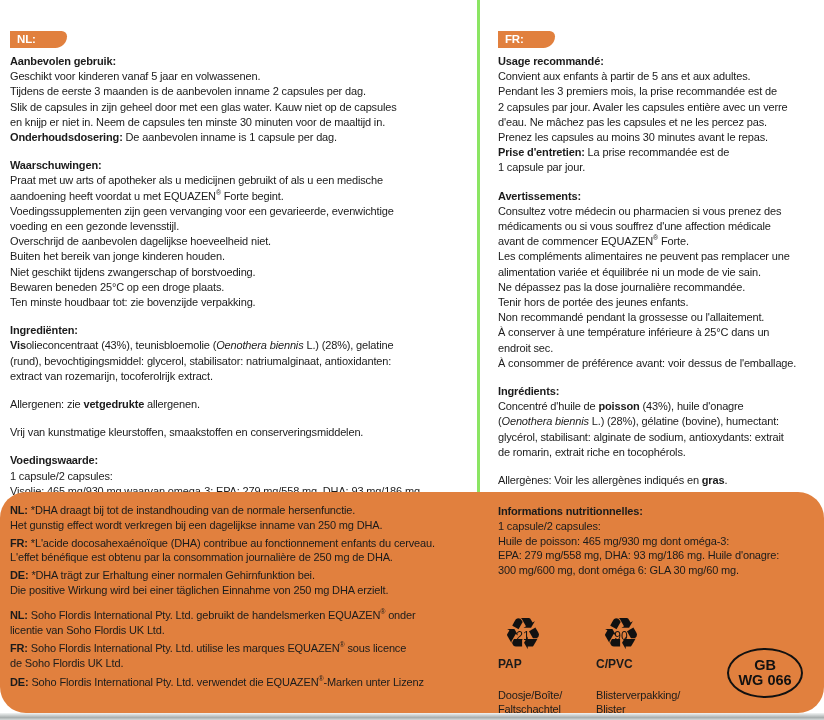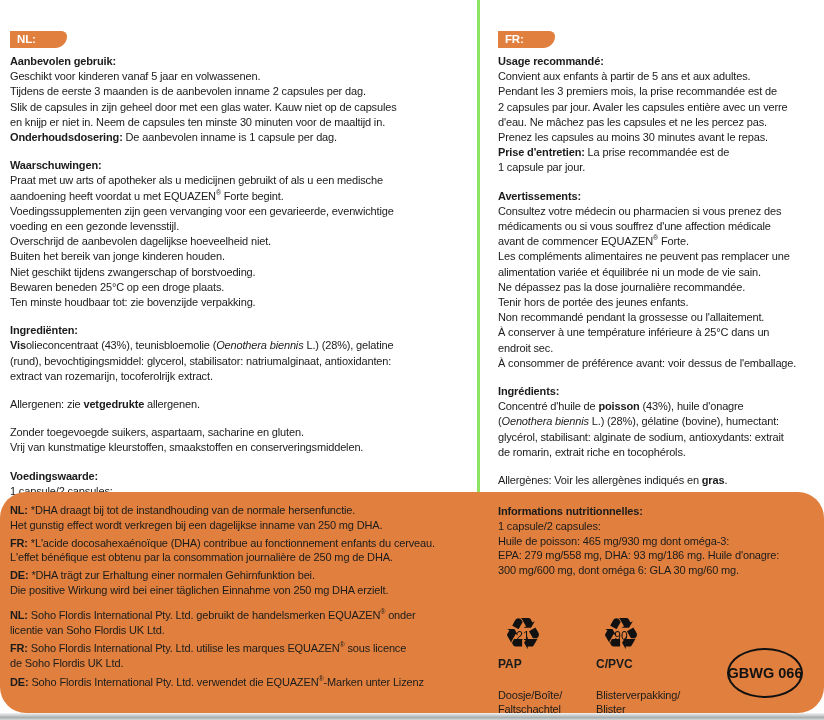--- a/index.html
+++ b/index.html
@@ -51,21 +51,21 @@
   }
   .rec-num{
     position:absolute;left:50%;top:55%;transform:translate(-50%,-50%);
     font-weight:normal;font-size:12px;letter-spacing:0;color:#111;
   }
   .rec-code{font-weight:bold;font-size:12px;margin-top:1px;letter-spacing:0;}
   .rec-cap{line-height:14.5px;margin-top:16px;}
   .oval{
     position:absolute;left:727px;top:156px;width:72px;height:46px;
     border:2.5px solid #111;border-radius:50%;
-    display:flex;flex-direction:row;align-items:center;justify-content:center;
+    display:flex;flex-direction:column;align-items:center;justify-content:center;
     font-weight:bold;font-size:14.5px;line-height:15px;color:#111;
     letter-spacing:0;white-space:nowrap;
   }
   .bottom-strip{
     position:absolute;left:0;top:713px;width:824px;height:7px;
     background:linear-gradient(#f2f4f4 0%,#a9afaf 65%,#d5dada 100%);
   }
 </style>
 </head>
 <body>
@@ -108,21 +108,20 @@
         <div class="ln"><span>(rund), bevochtigingsmiddel: glycerol, stabilisator: natriumalginaat, antioxidanten:</span></div>
         <div class="ln"><span>extract van rozemarijn, tocoferolrijk extract.</span></div>
       </div>
   </div>
 
   <div class="sec">
       <div class="ln"><span>Allergenen: zie </span><span class="b">vetgedrukte</span><span> allergenen.</span></div>
     </div>
 
   <div class="sec">
-      <div class="ln"><span>Zonder toegevoegde suikers, aspartaam, sacharine en gluten.</span></div>
       <div class="ln"><span>Vrij van kunstmatige kleurstoffen, smaakstoffen en conserveringsmiddelen.</span></div>
     </div>
 
   <div class="sec">
     <div class="h ln">Voedingswaarde:</div>
     <div>
         <div class="ln"><span>1 capsule/2 capsules:</span></div>
         <div class="ln"><span>Visolie: 465 mg/930 mg waarvan omega-3: EPA: 279 mg/558 mg, DHA: 93 mg/186 mg.</span></div>
         <div class="ln"><span>Teunisbloemolie: 300 mg/600 mg, waarvan omega 6: GLA 30 mg/60 mg.</span></div>
       </div>

